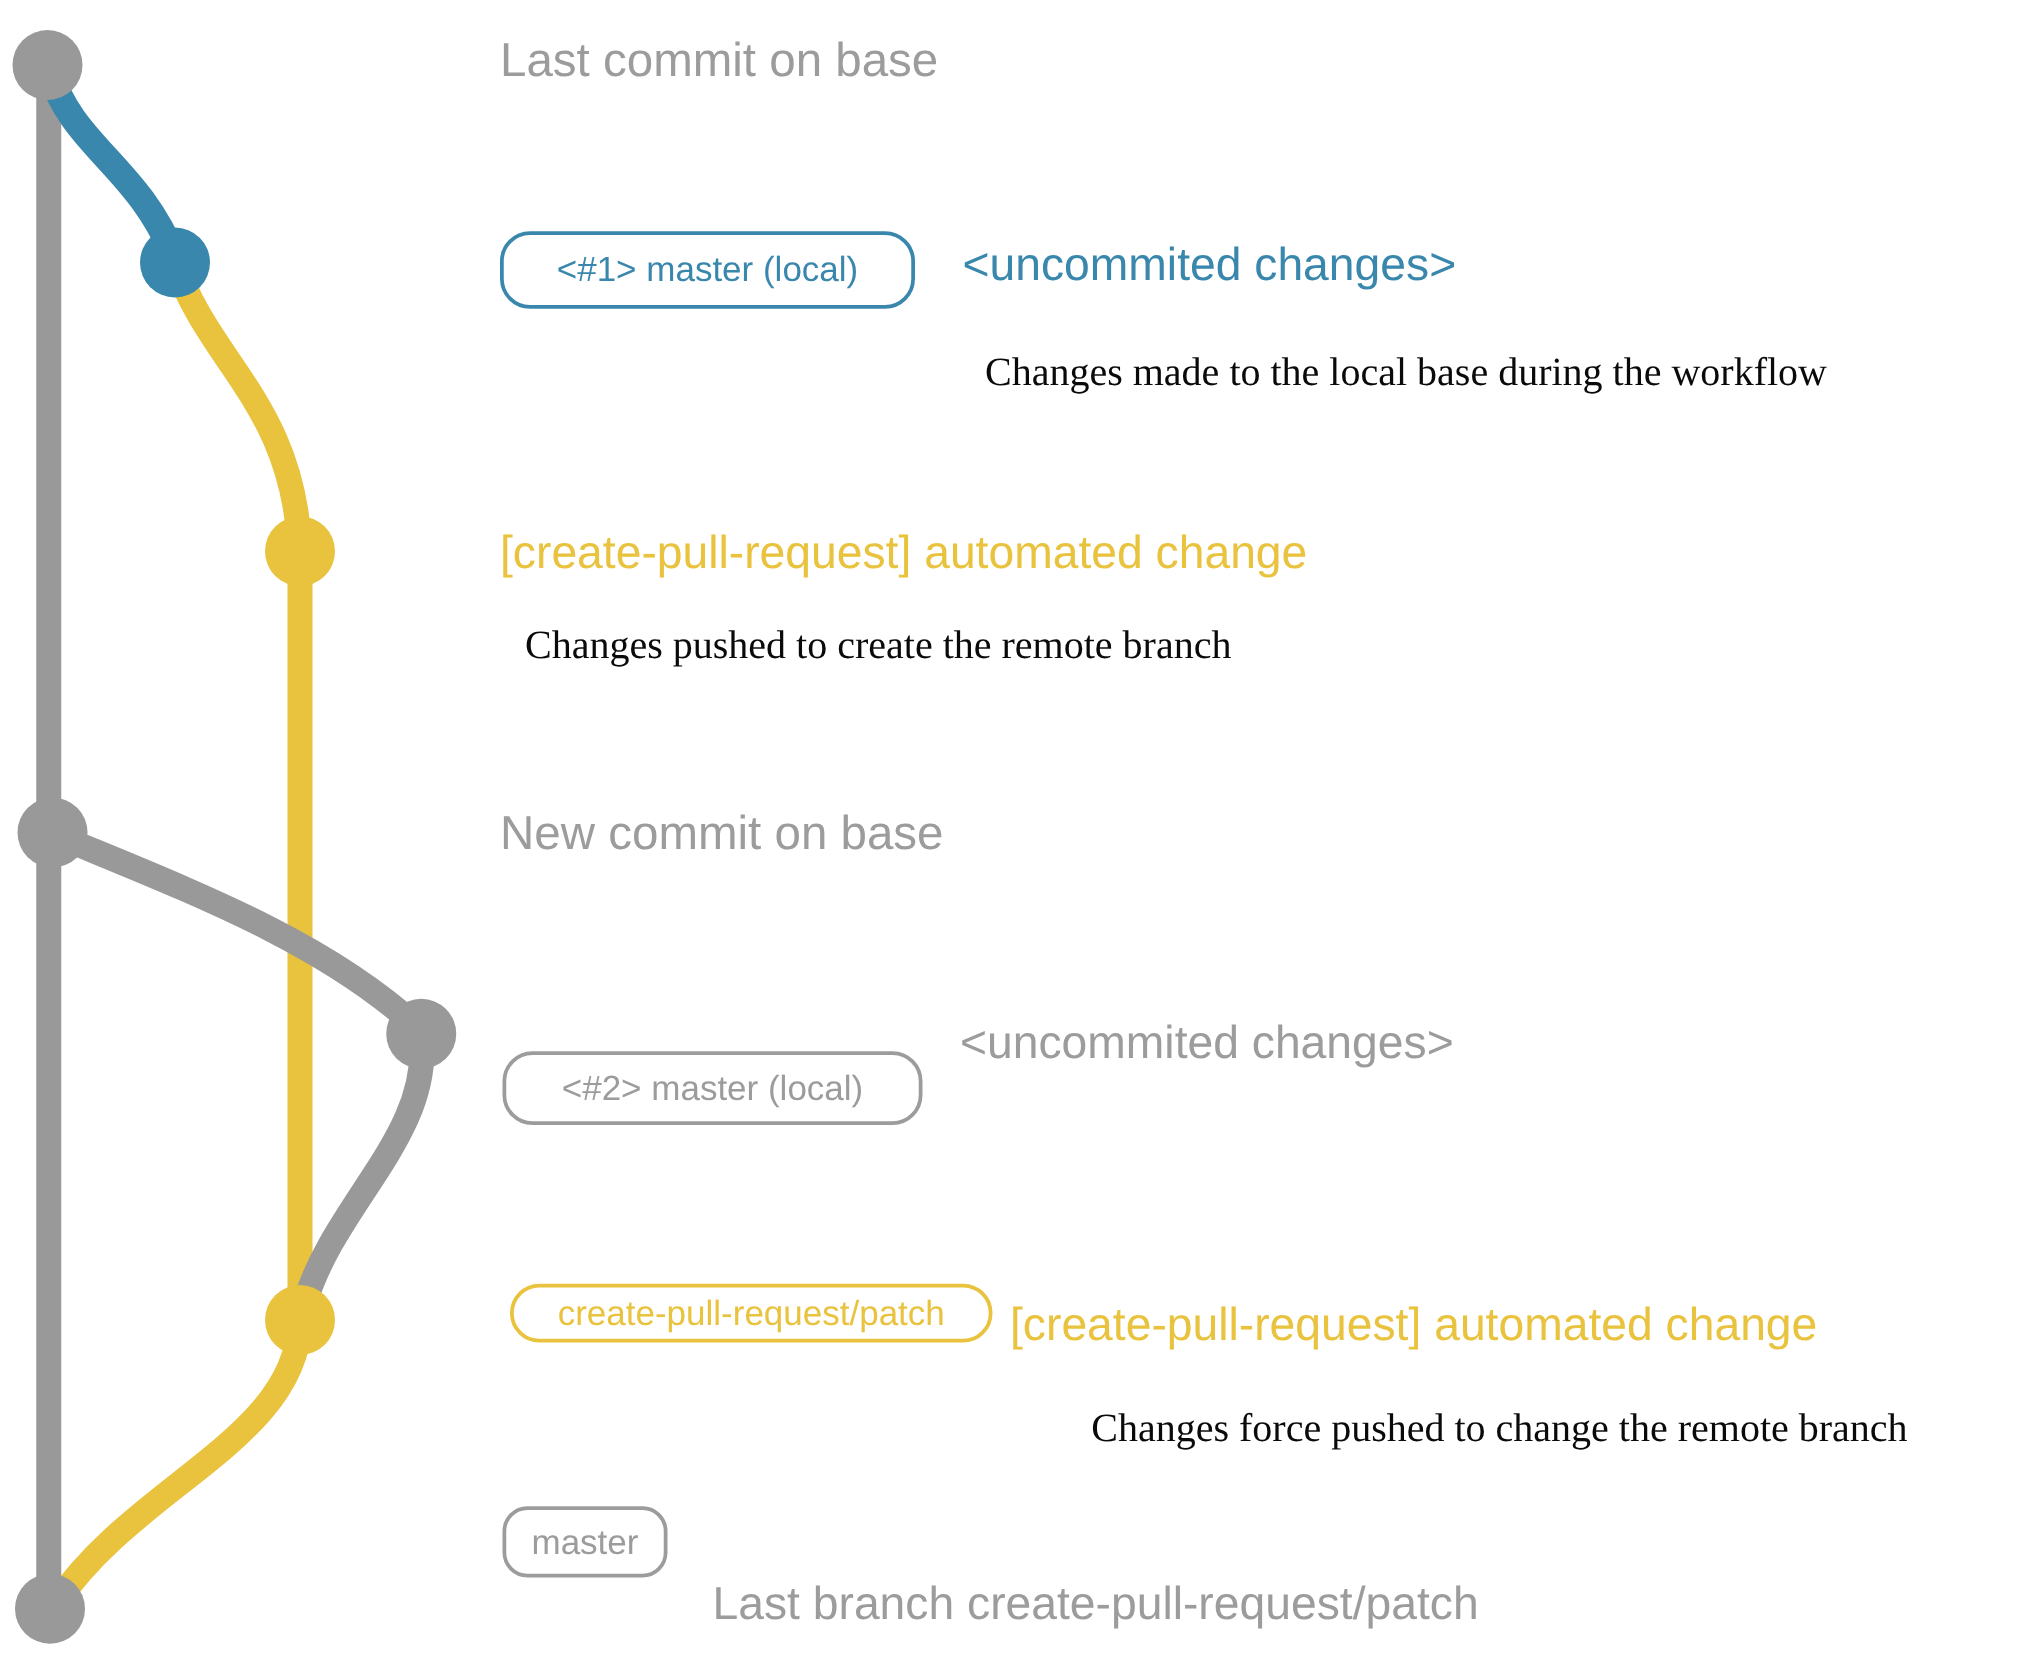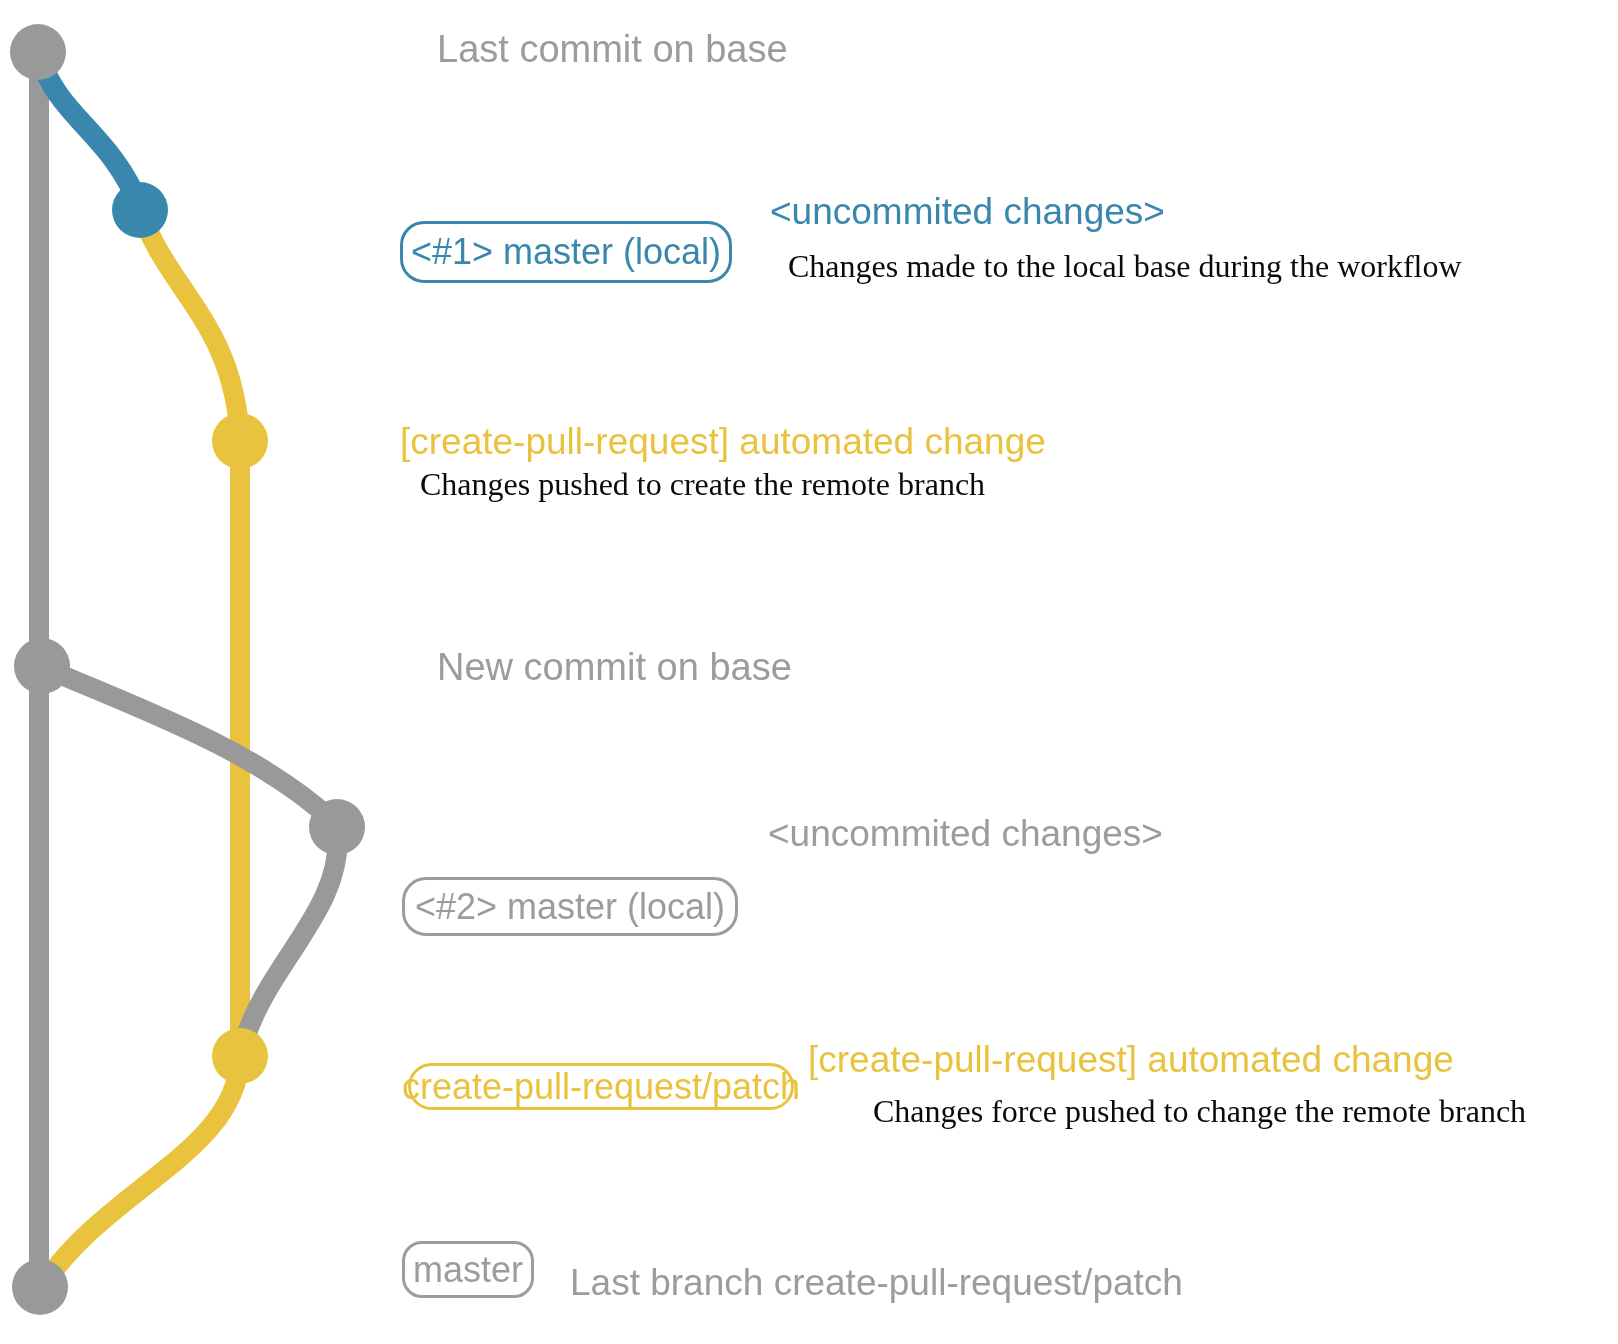--- a/index.html
+++ b/index.html
@@ -8,39 +8,37 @@
     width:1618px;height:1344px;
     background:#ffffff;
     overflow:hidden;
     font-family:"Liberation Sans", sans-serif;
   }
   #graph-svg{position:absolute;left:0;top:0;}
   .abs{position:absolute;white-space:nowrap;}
   .heading{
     font-size:38px;line-height:1.15;color:#9c9c9c;
     font-family:"Liberation Sans", sans-serif;
-    margin-left:37px;
   }
   .badge{
     display:flex;align-items:center;justify-content:center;
     box-sizing:border-box;border:3px solid;border-radius:24px;
-    font-size:36px;font-family:"Liberation Sans", sans-serif;
+    font-size:28px;font-family:"Liberation Sans", sans-serif;
     background:#ffffff;
-    margin-top:36px;
   }
   .badge.blue{border-color:#3a87ad;color:#3a87ad;}
   .badge.gray{border-color:#9c9c9c;color:#9c9c9c;}
   .badge.yellow{border-color:#e9c23e;color:#e9c23e;}
   .title{font-size:37px;line-height:1.2;}
   .title.blue{color:#3a87ad;}
   .title.gray{color:#9c9c9c;}
   .title.yellow{color:#e9c23e;}
   .desc{
     font-family:"Liberation Serif", serif;
-    font-size:32px;line-height:1.15;color:#0a0a0a;
+    font-size:32px;line-height:1.15;color:#0a0a0a;margin-top:31px;
   }
 </style>
 </head>
 <body>
 
 <div id="canvas">
 
   <svg id="graph-svg" width="1618" height="1344" viewBox="0 0 1618 1344">
 
     <path d="M39,52 L39,1287" fill="none" stroke-width="20" stroke-linecap="round" stroke="#999999"></path>

